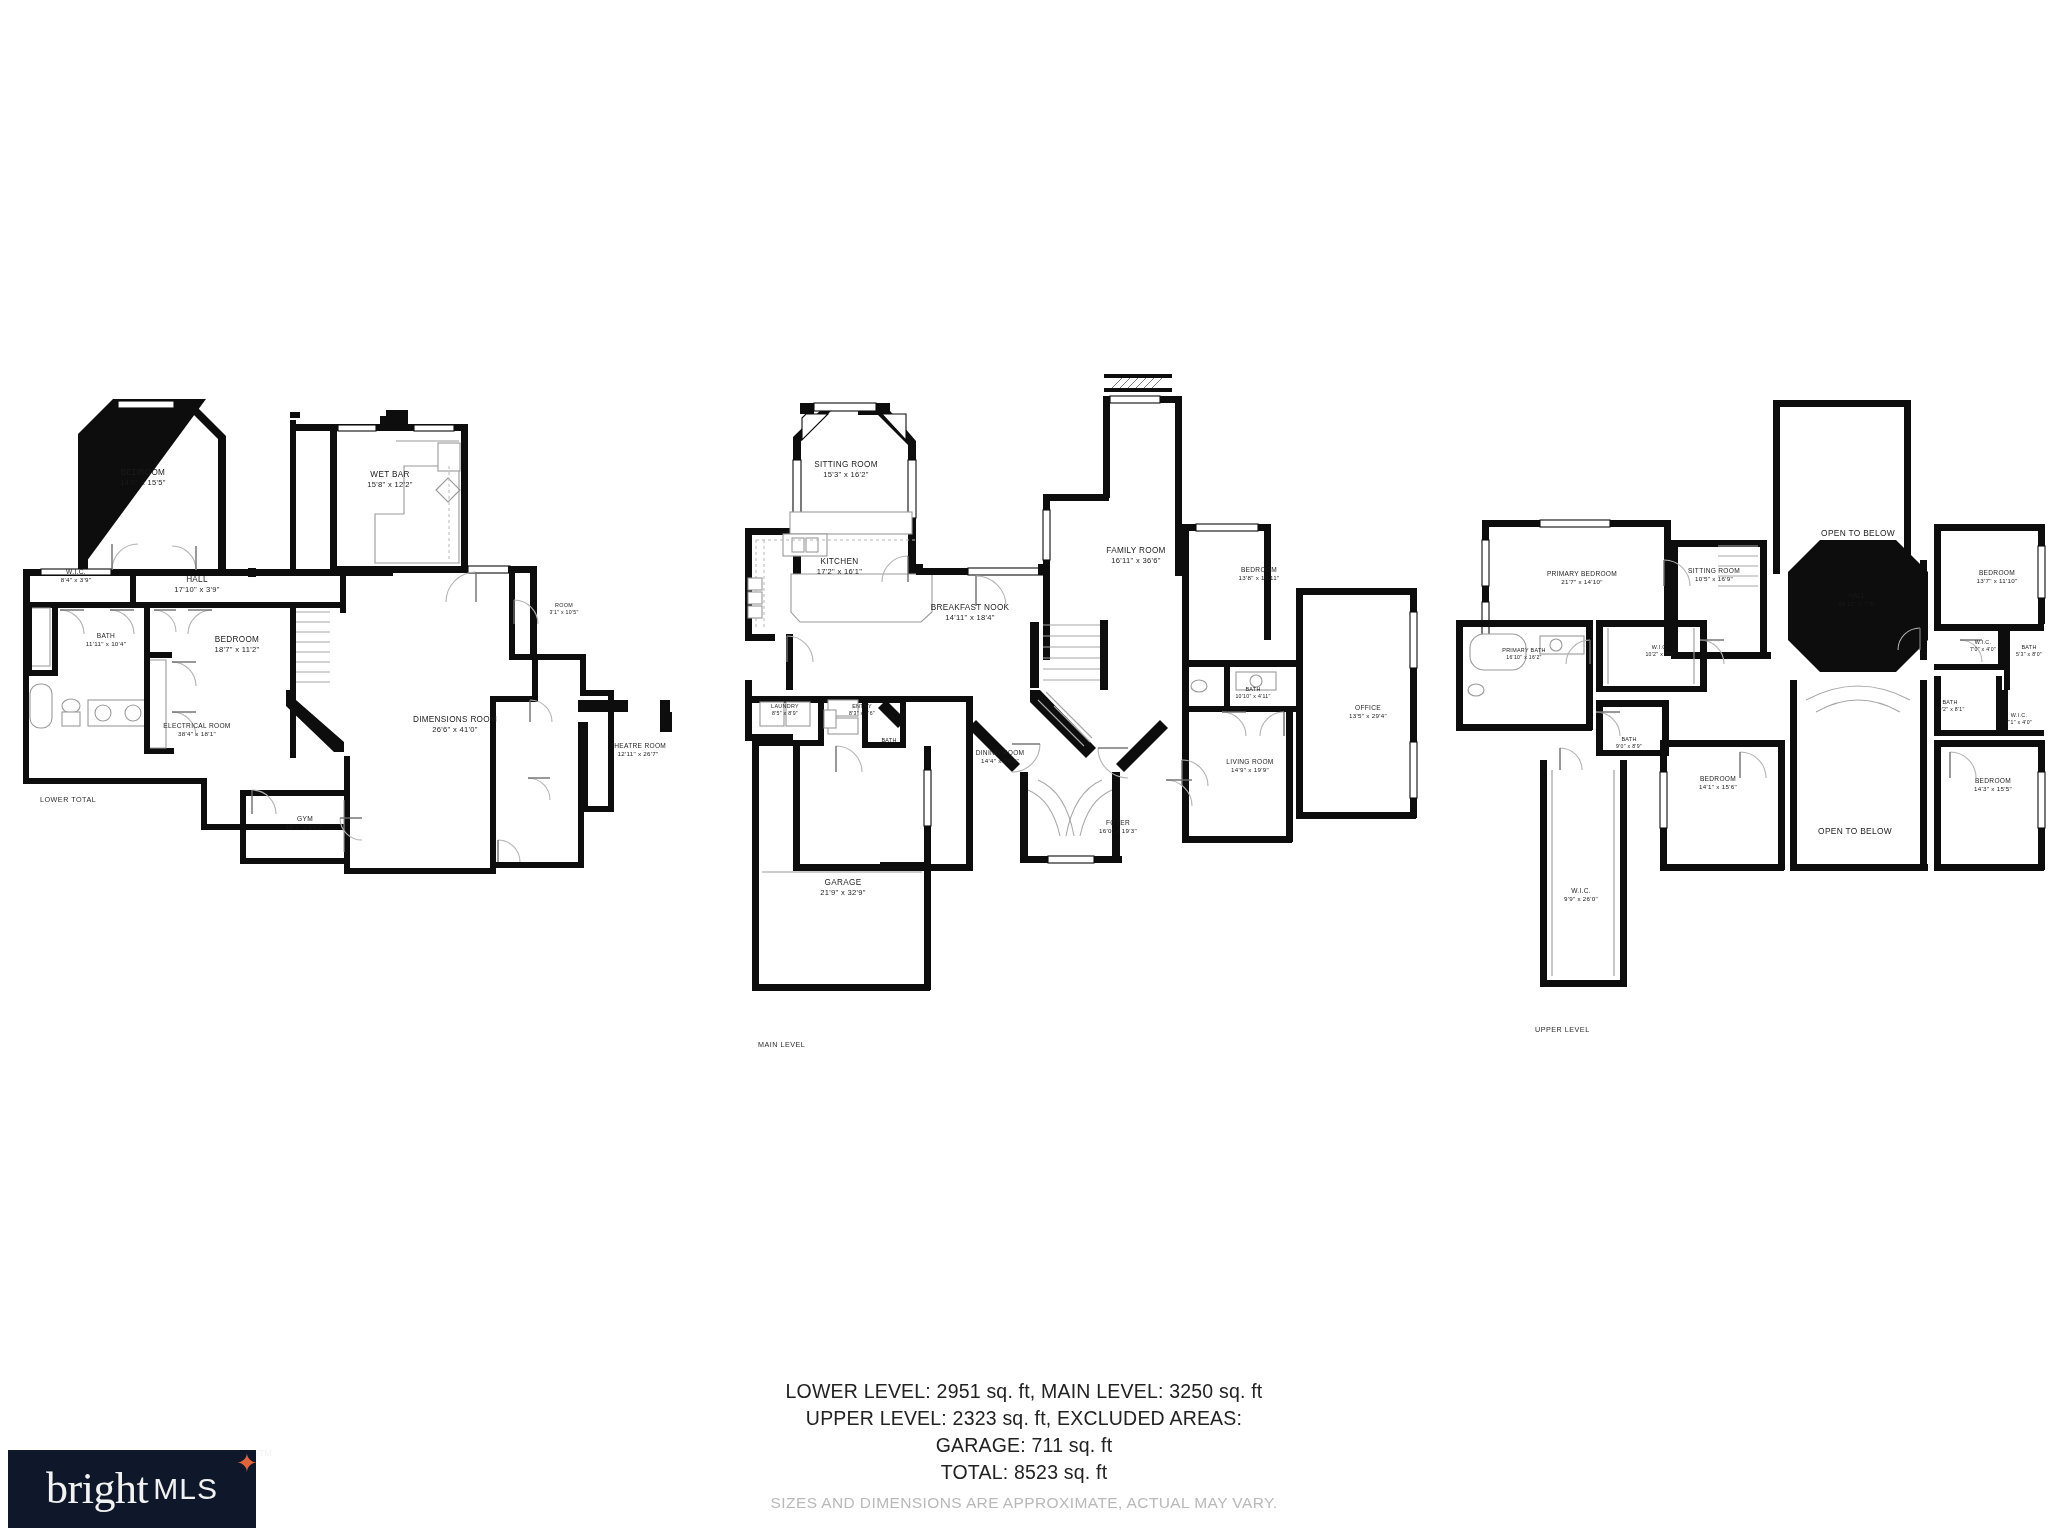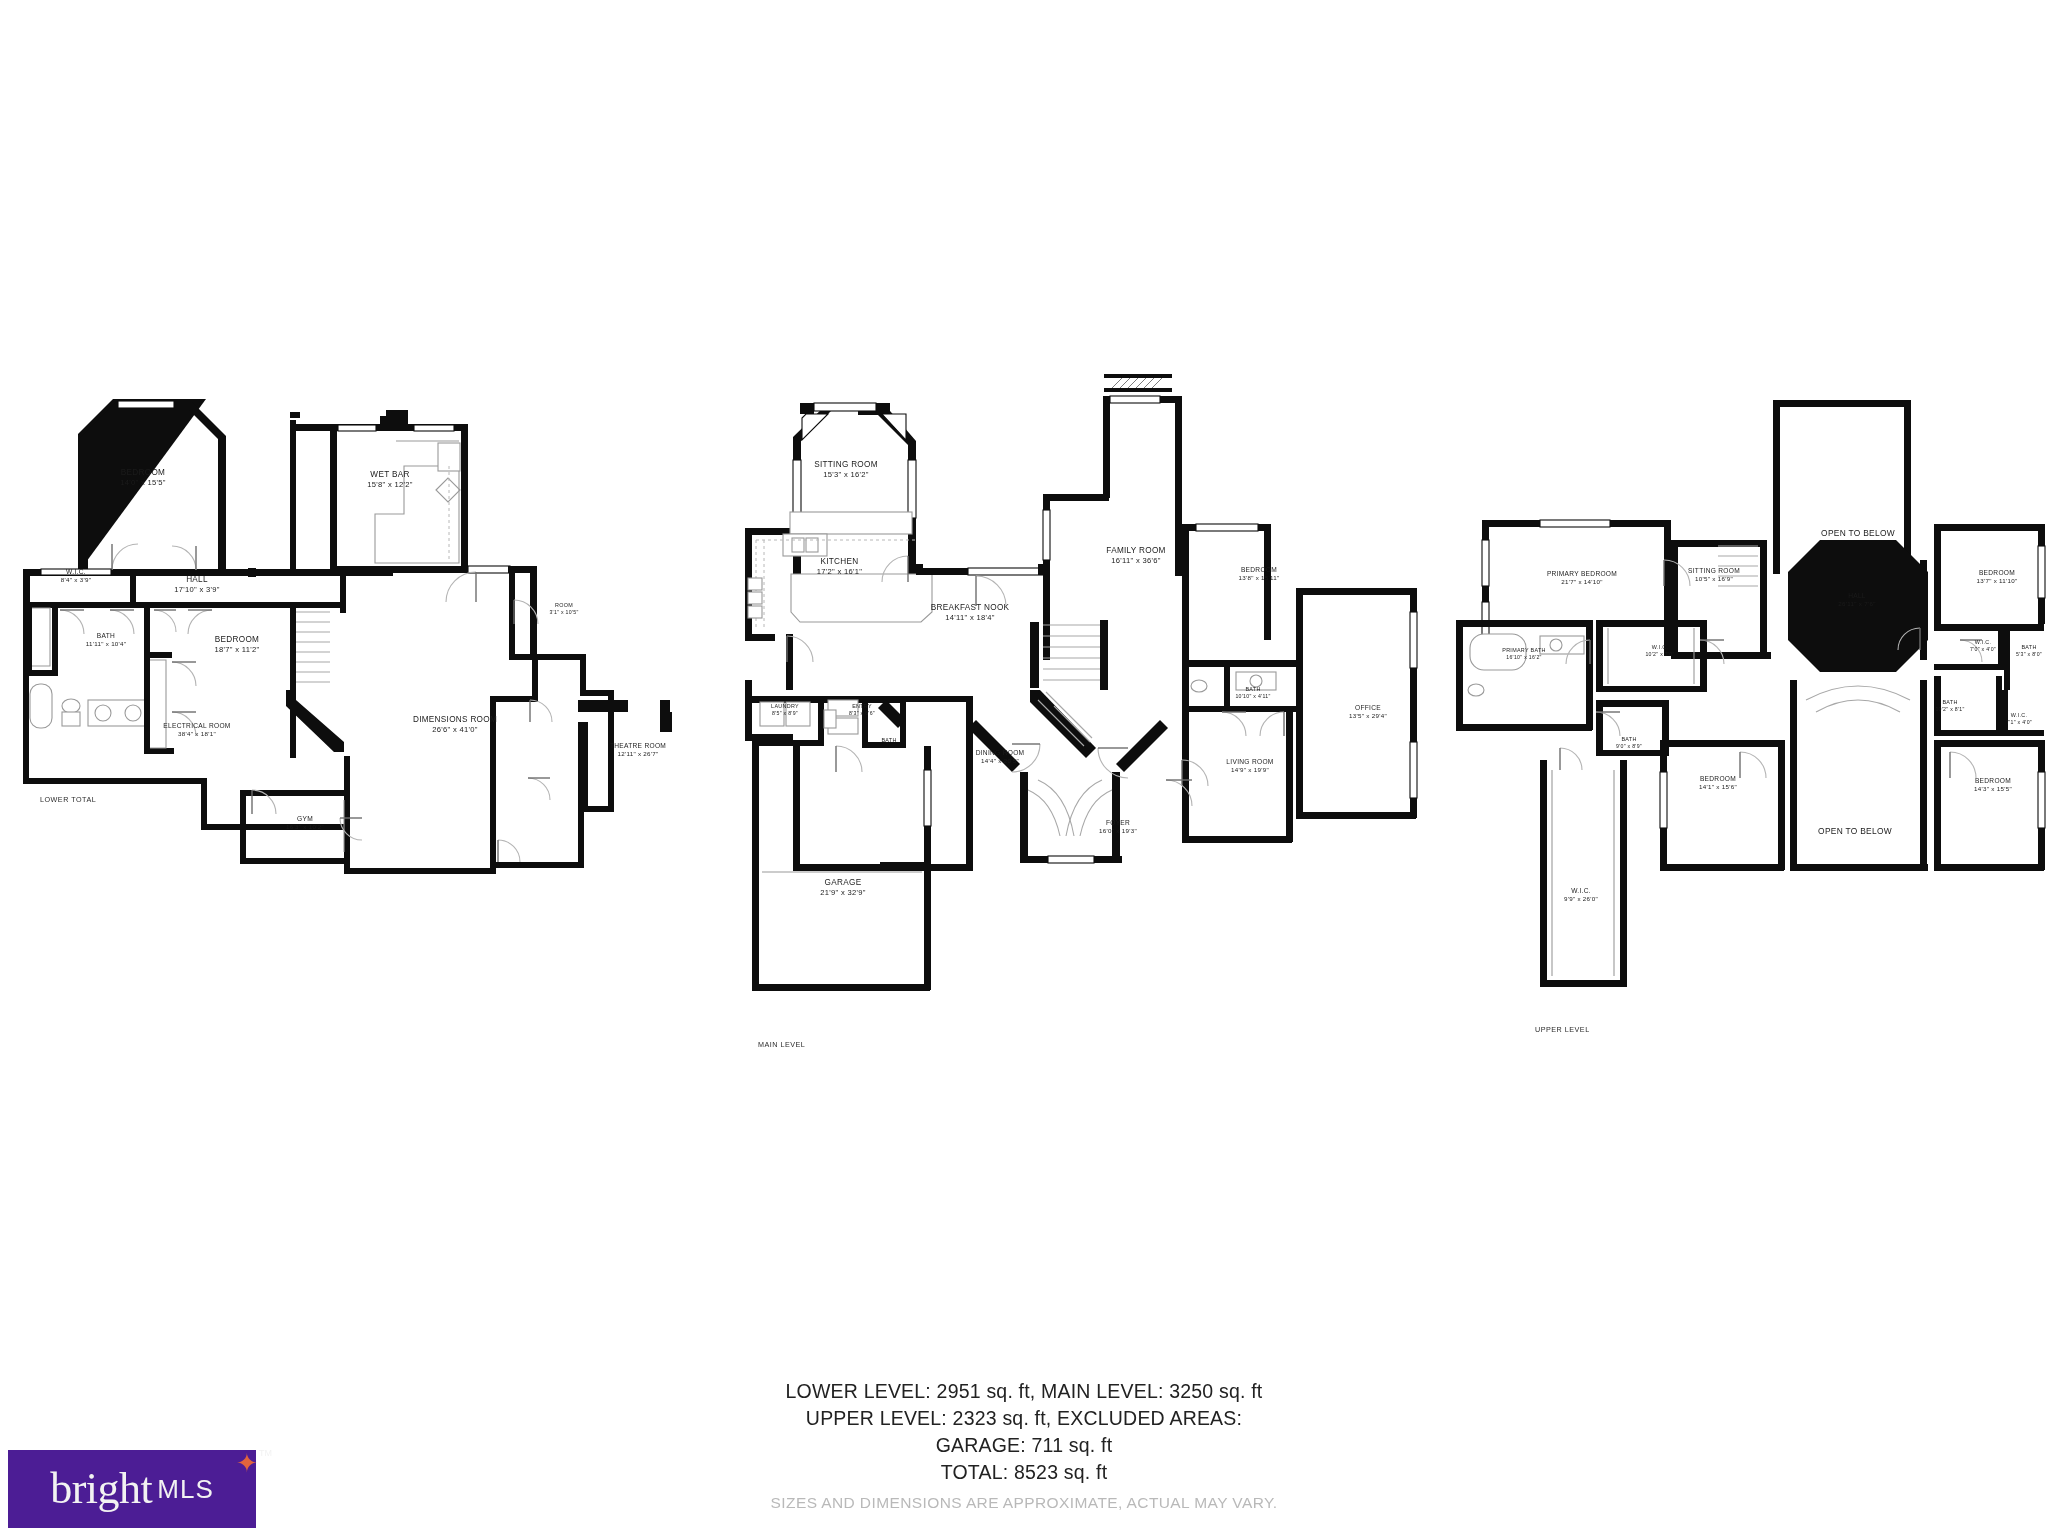--- a/index.html
+++ b/index.html
@@ -92,37 +92,37 @@
     margin-top: 5px;
   }
 
   
   #logo {
     position: absolute;
     left: 8px;
     top: 1450px;
     width: 248px;
     height: 78px;
-    background: #4c1d95;
+    background: #0f172a;
     display: flex;
     align-items: center;
     justify-content: center;
   }
   #logo .wordmark {
     color: #f2f2f2;
     font-family: "Liberation Serif", serif;
     font-size: 44px;
     letter-spacing: -0.5px;
     position: relative;
     line-height: 1;
   }
   #logo .mls {
     color: #f2f2f2;
     font-family: "Liberation Sans", sans-serif;
-    font-size: 26px;
+    font-size: 30px;
     letter-spacing: 1px;
     margin-left: 5px;
   }
   #logo .spark {
     position: absolute;
     right: -2px;
     top: 2px;
     width: 22px;
     height: 22px;
     color: #e0643c;

